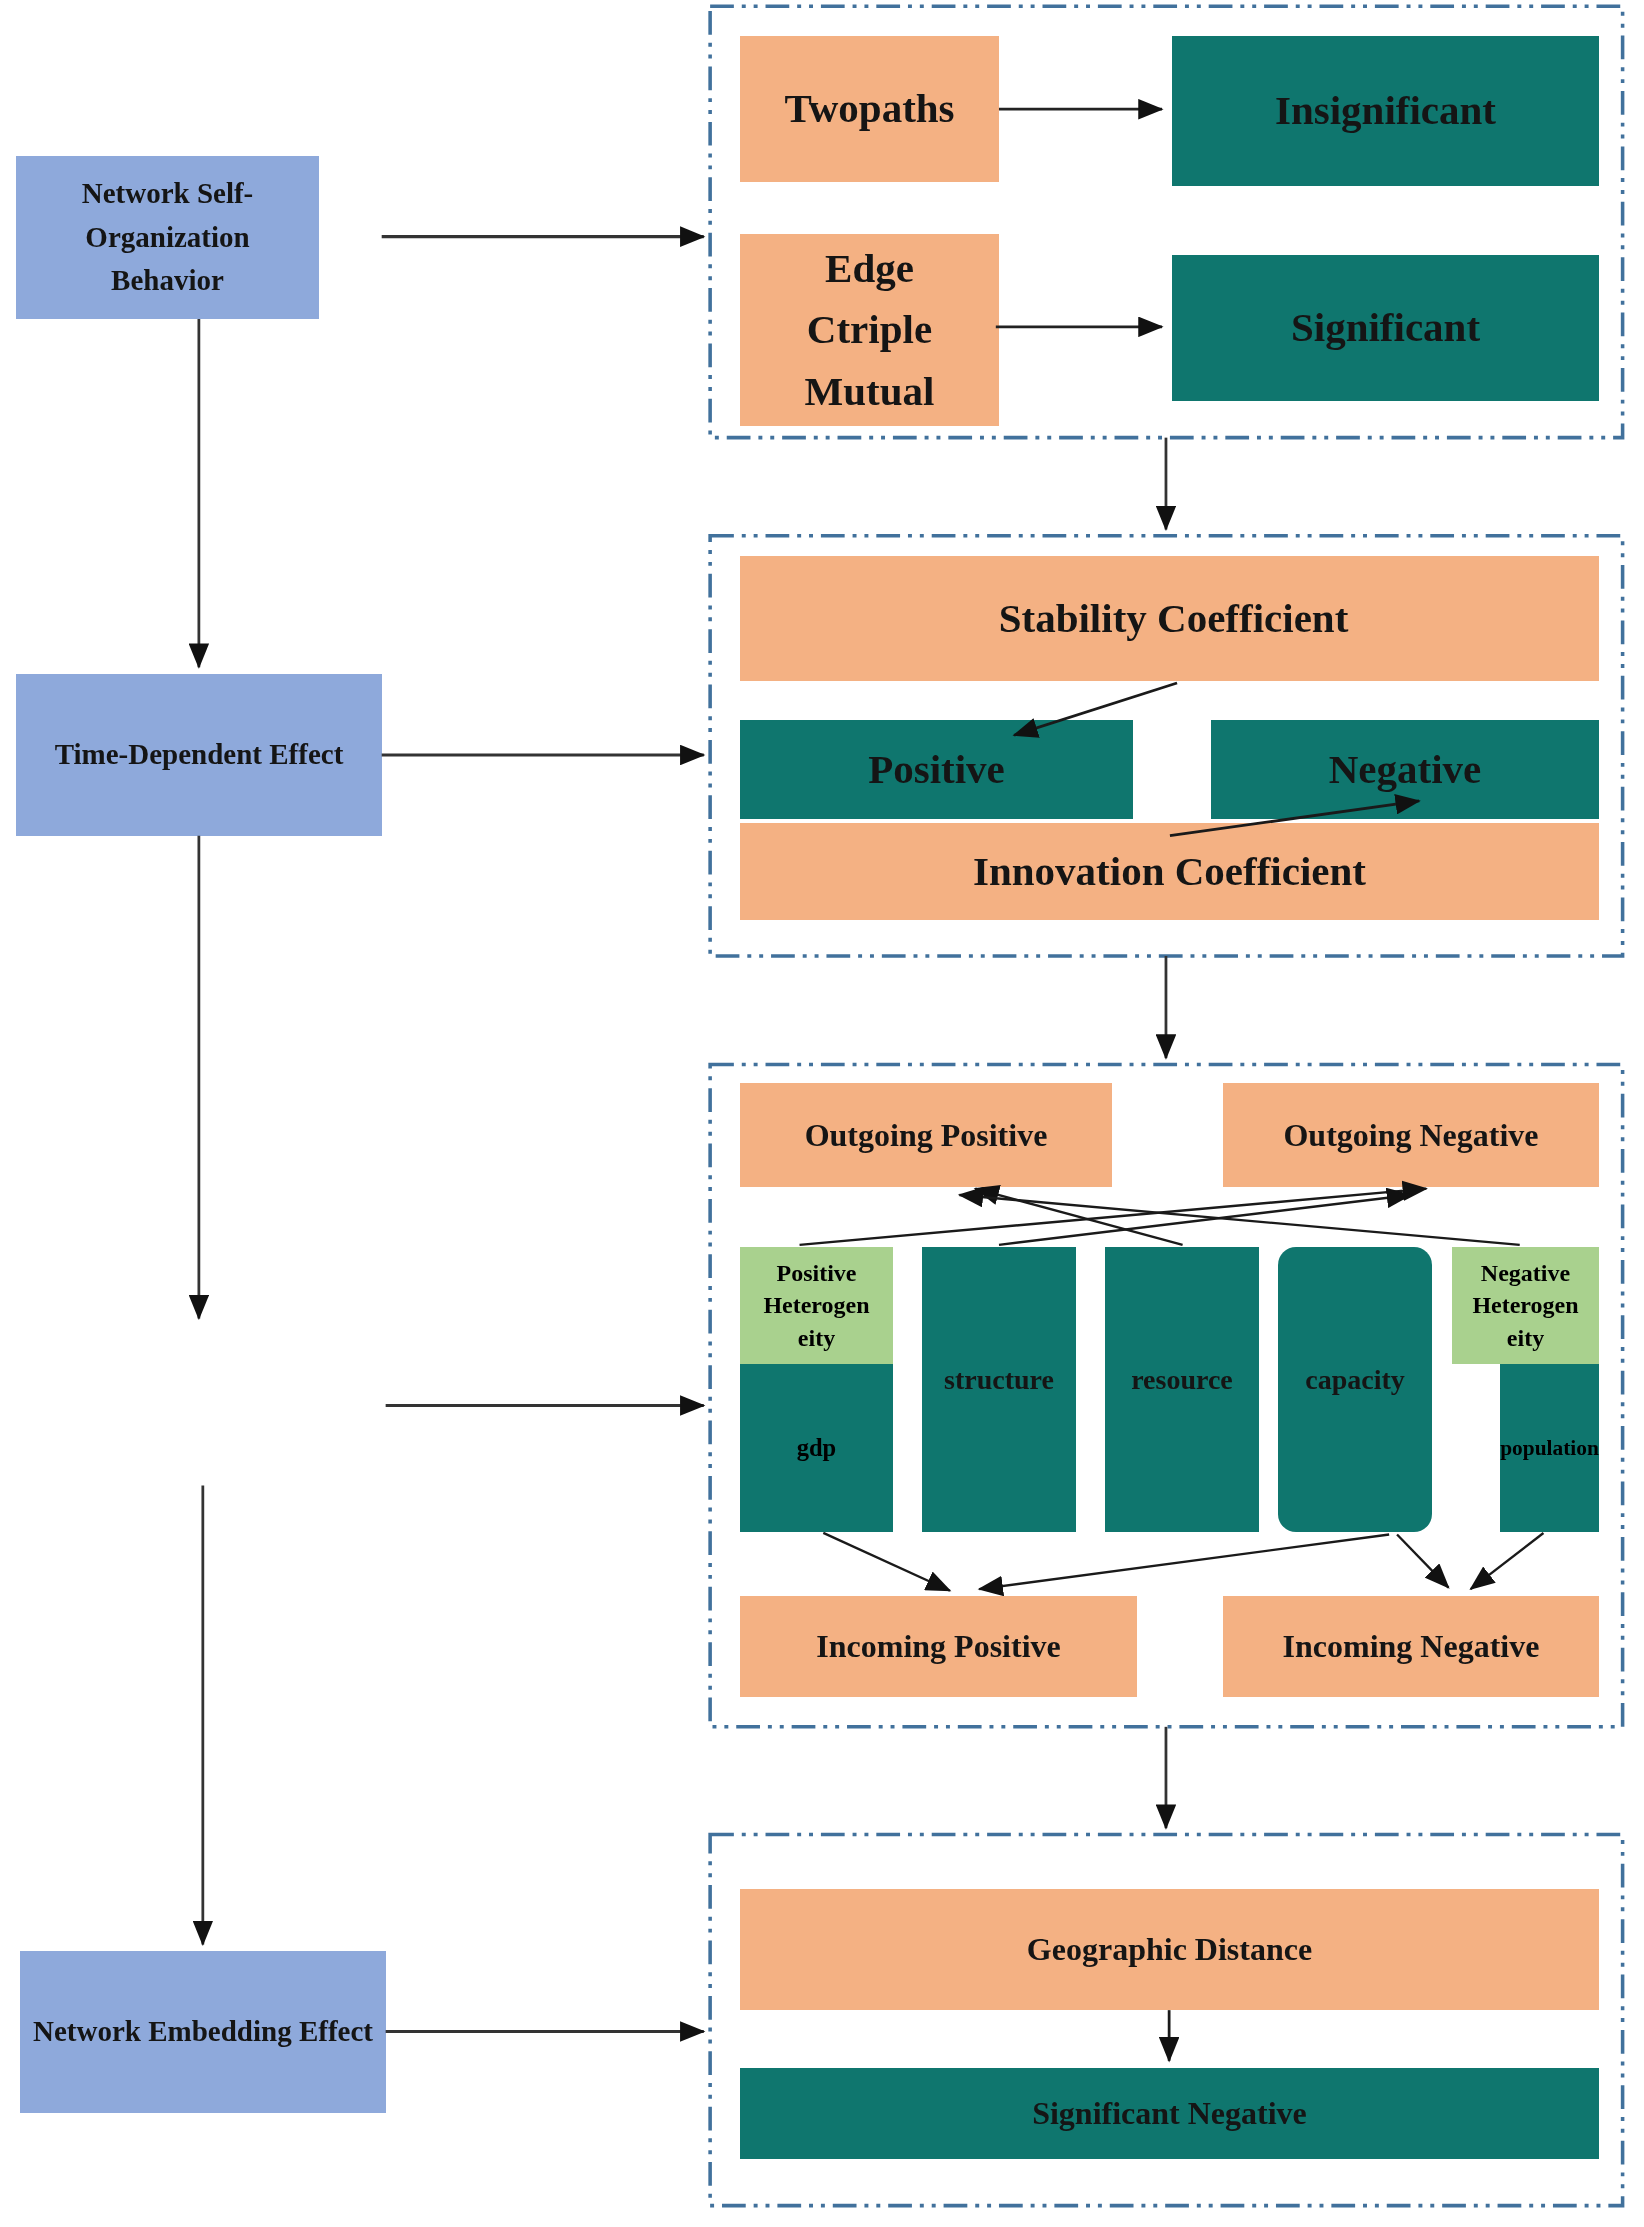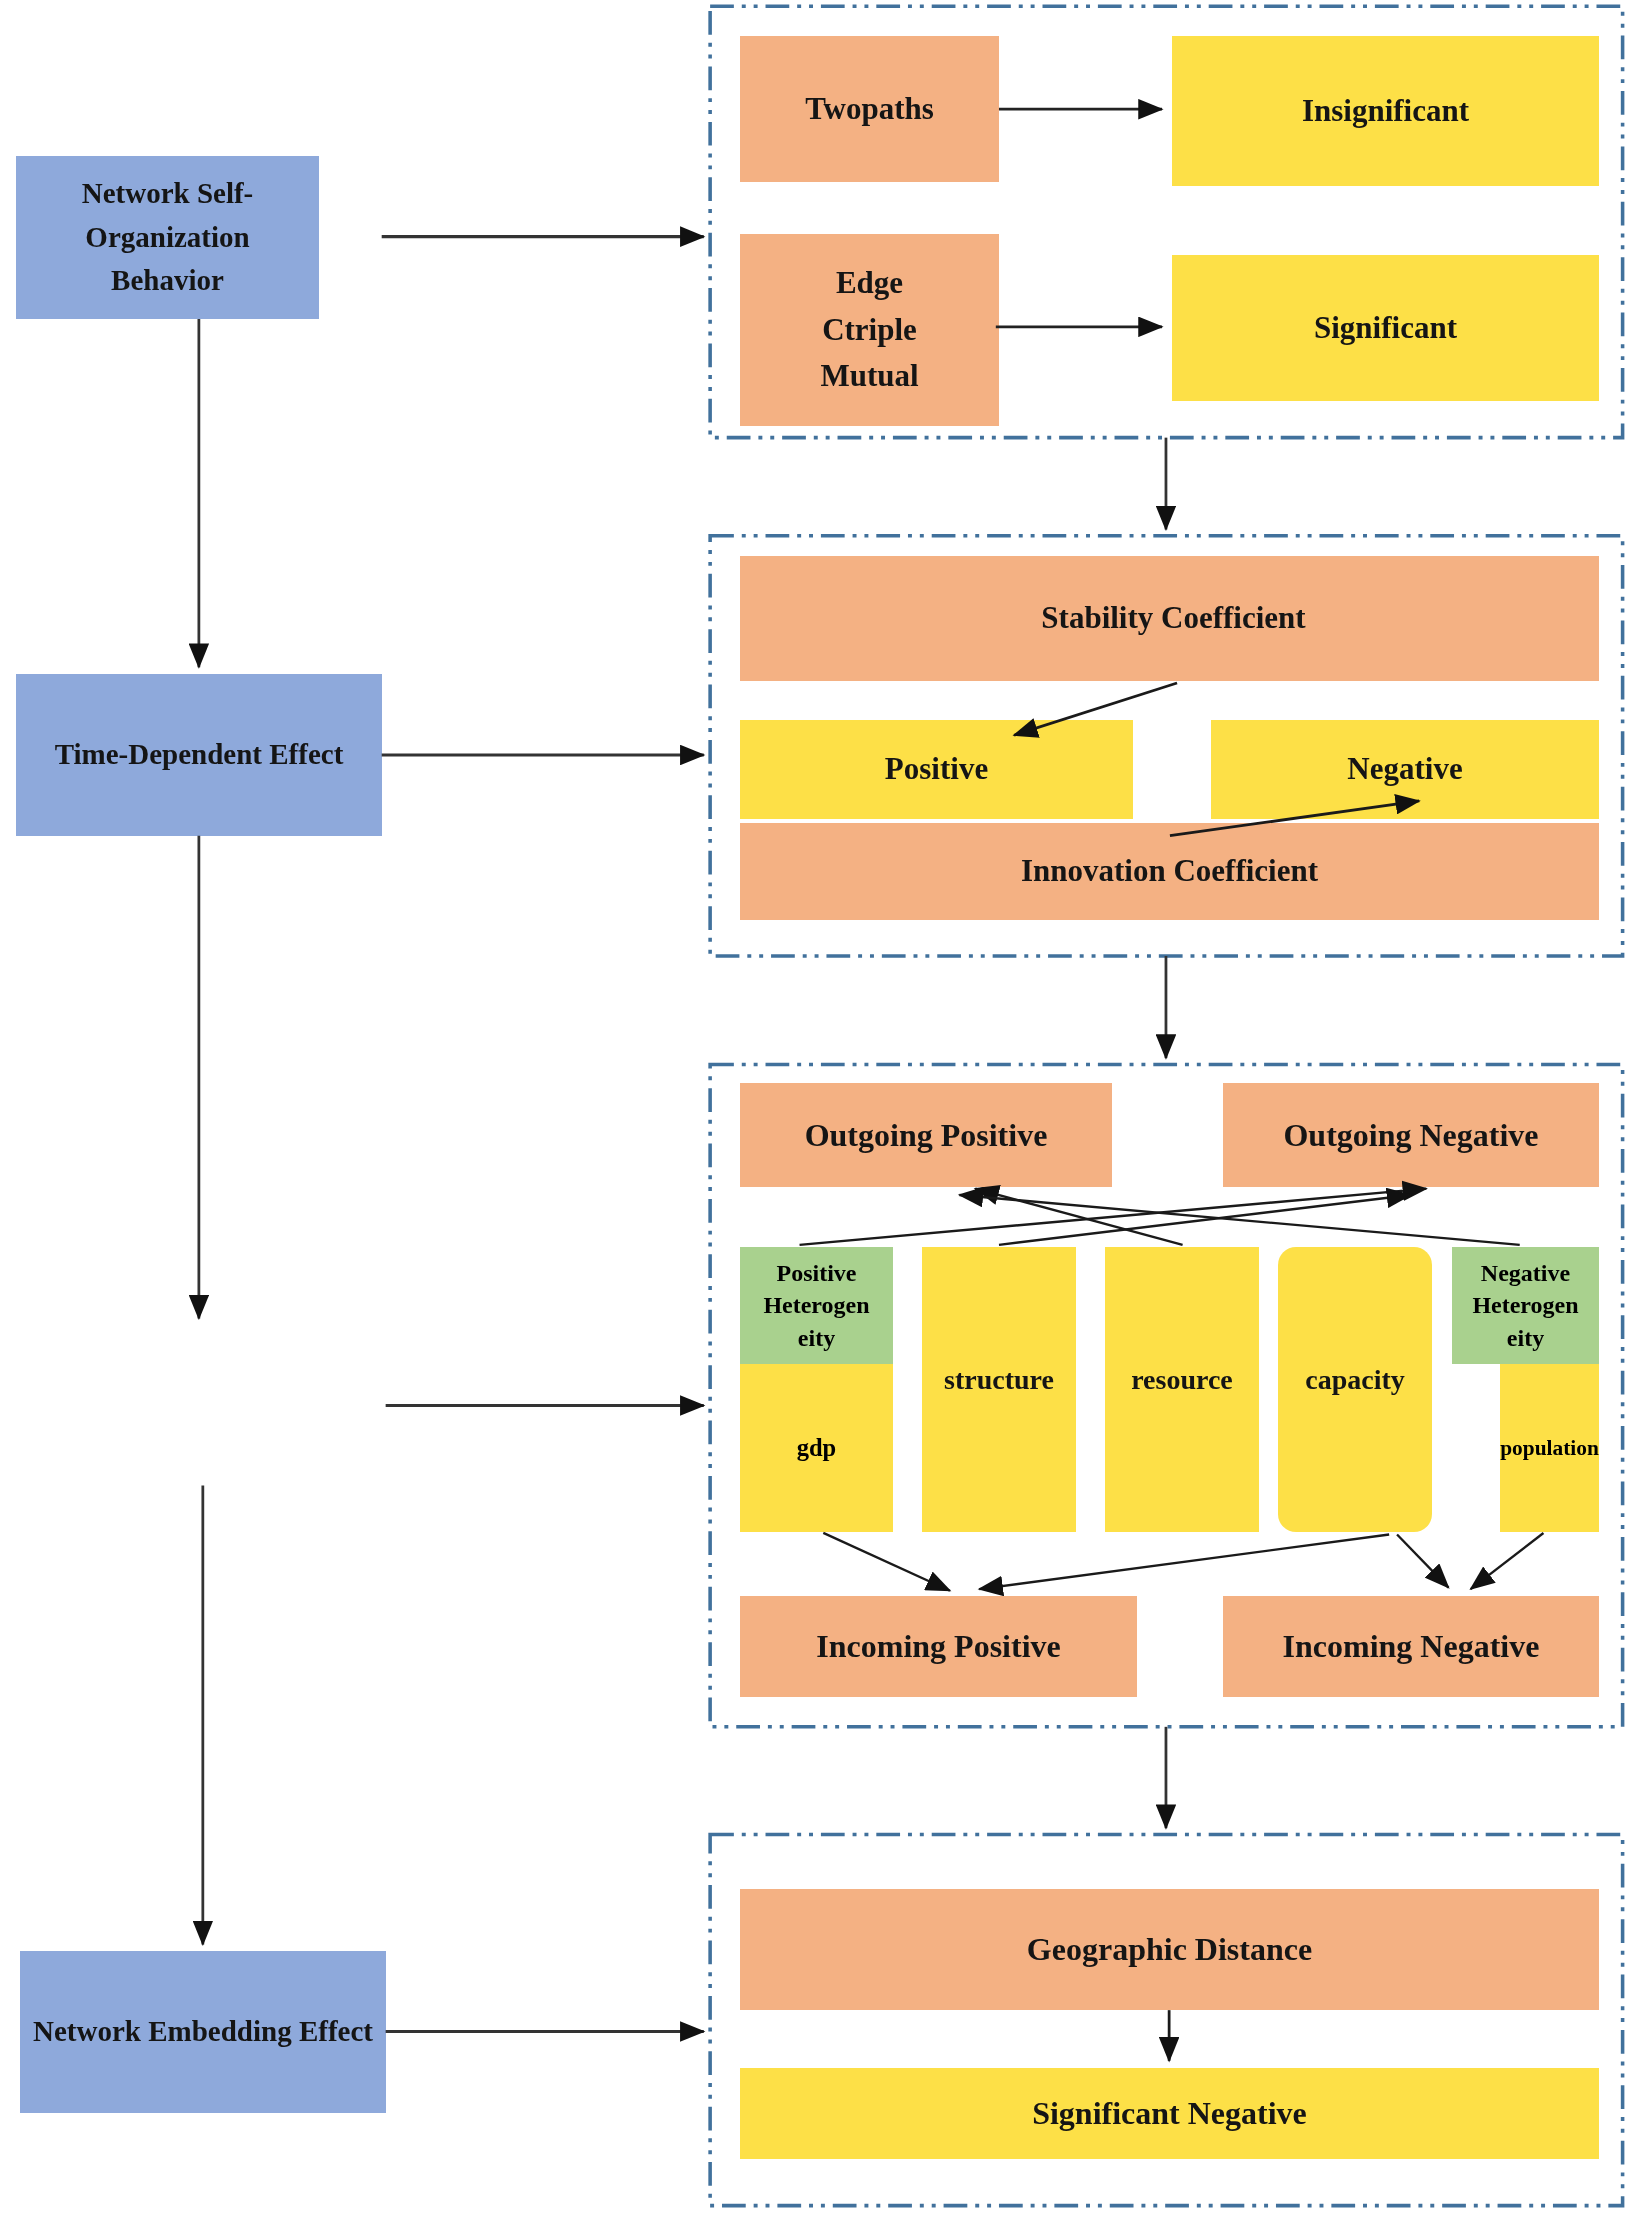--- a/index.html
+++ b/index.html
@@ -7,23 +7,23 @@
   .canvas{
     position:relative;width:1645px;height:2227px;background:#ffffff;
     font-family:"Liberation Serif","DejaVu Serif",serif;overflow:hidden;
   }
   .box{
     position:absolute;display:flex;align-items:center;justify-content:center;
     text-align:center;font-weight:bold;color:#151515;box-sizing:border-box;
   }
   .blue{background:#8ea9db;font-size:29px;line-height:1.5;padding:0 11px;}
   .orange{background:#f4b183;}
-  .pink{background:#fde047;}
+  .pink{background:#0f766e;}
   .green{background:#a9d18e;}
-  .panel-label-lg{font-size:31px;line-height:1.5;}
+  .panel-label-lg{font-size:41px;line-height:1.5;}
   .panel-label-xl{font-size:32px;line-height:1.4;}
   .col{position:absolute;display:flex;flex-direction:column;box-sizing:border-box;}
   .col .cap{height:117px;display:flex;align-items:center;justify-content:center;
     text-align:center;font-weight:bold;font-size:24px;line-height:1.35;}
   .col .body{flex:1;display:flex;align-items:center;justify-content:center;
     font-weight:bold;font-size:24.5px;}
   .mid-label{font-weight:bold;font-size:28px;position:absolute;left:0;right:0;
     top:41%;text-align:center;}
   svg.overlay{position:absolute;left:0;top:0;z-index:5;pointer-events:none;}
   .content{position:absolute;left:0;top:0;width:100%;height:100%;z-index:1;}

